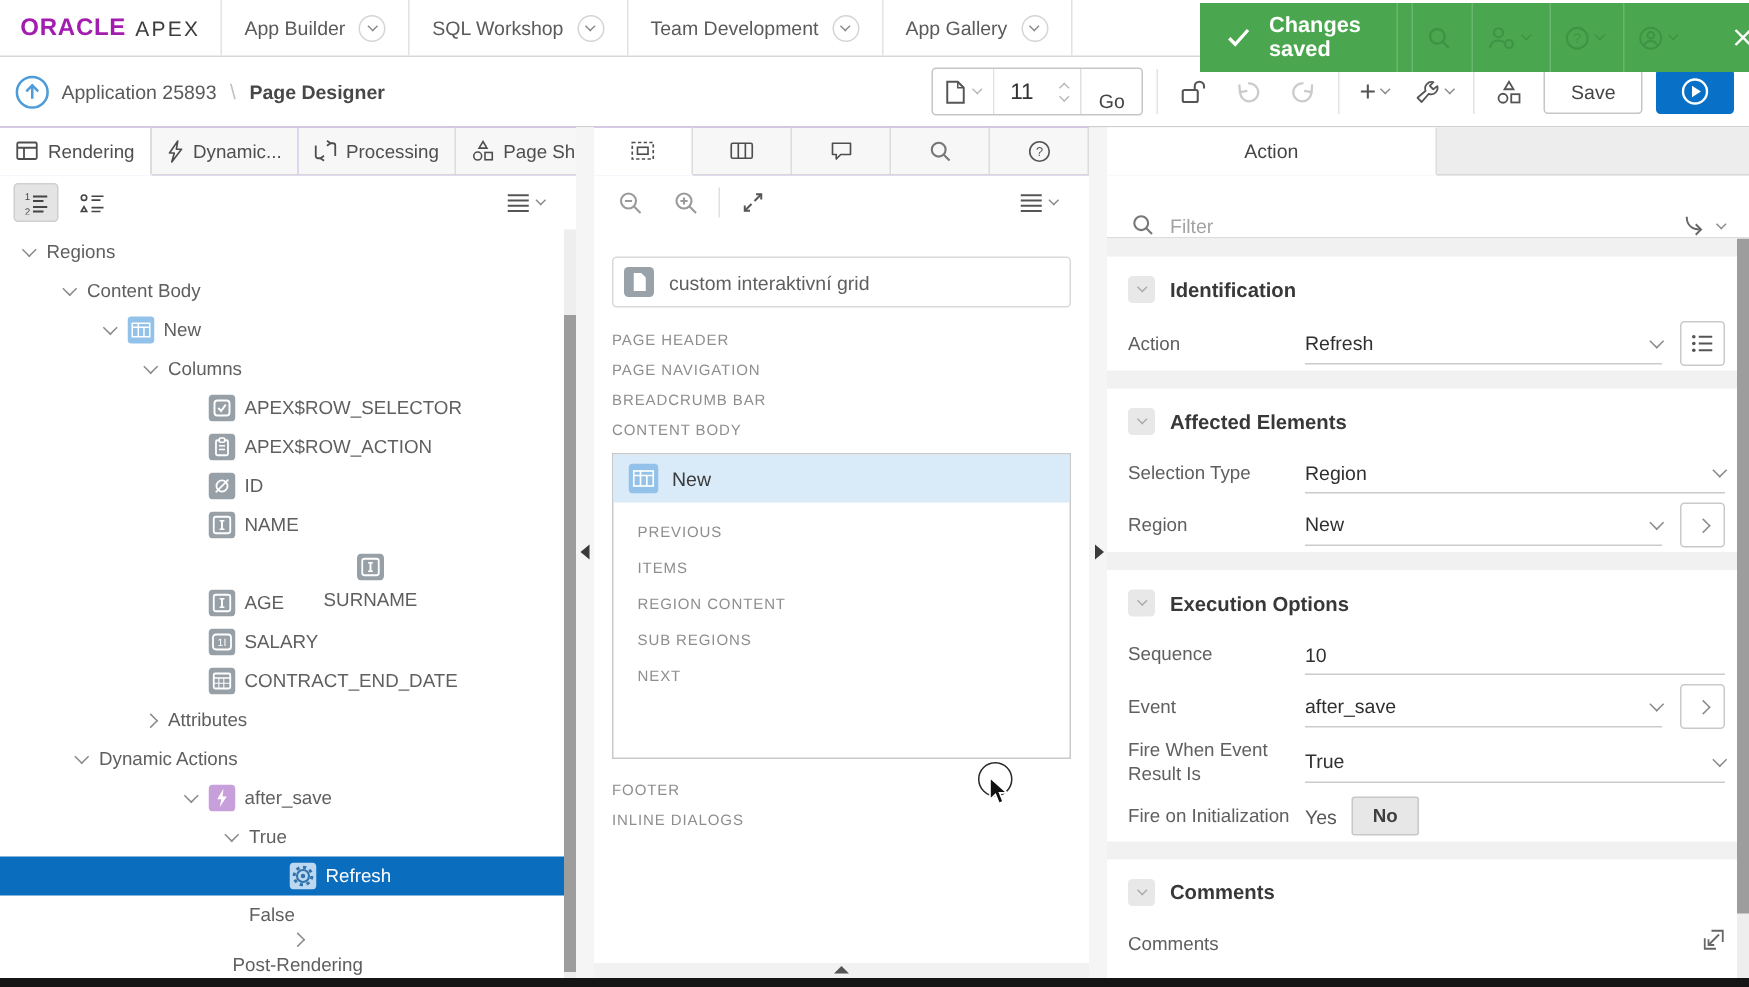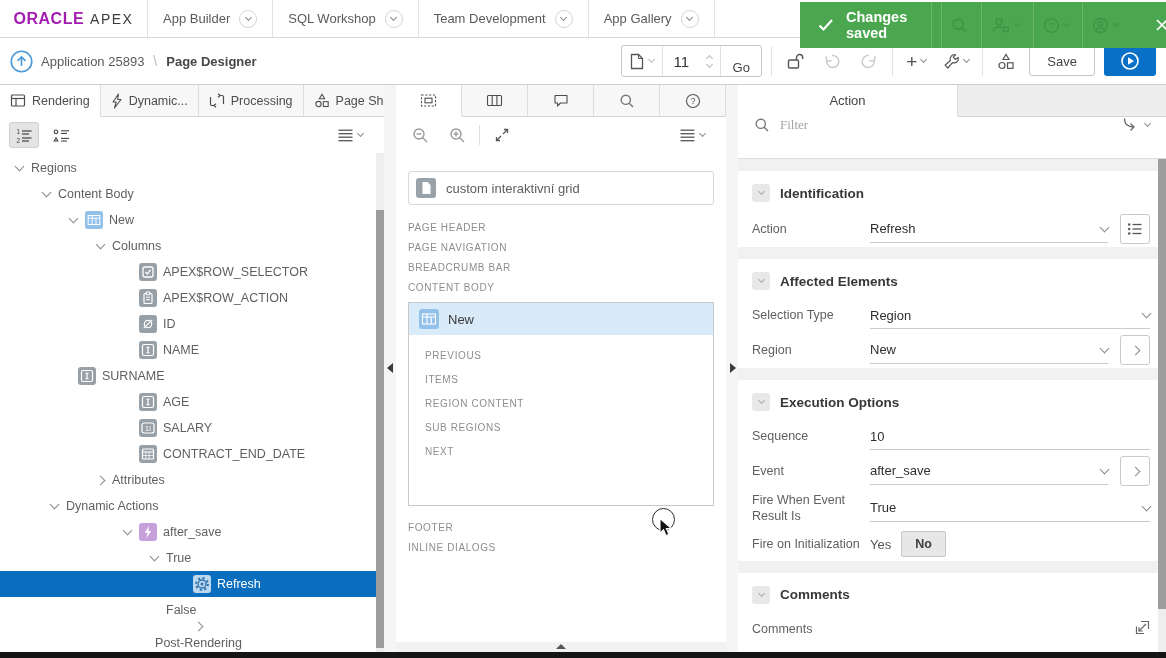--- a/index.html
+++ b/index.html
@@ -88,21 +88,21 @@
   .region-box { border:1px solid #c9c9c9; margin:5px 0 11px 0; background:#fff; }
   .region-head { background:#d9eaf8; padding:6px 10px; display:flex; align-items:center; gap:9px; font-size:13px; color:#3a3a3a; }
   .region-slots { padding:8px 0 42px 0; }
   .region-slots .slot { padding-left:16px; height:24px; }
   .center-foot { height:10px; background:#f2f2f2; flex:none; position:relative; }
   .center-foot .up-tri { position:absolute; left:50%; top:2px; margin-left:-5px; width:0; height:0; border-left:5px solid transparent; border-right:5px solid transparent; border-bottom:5px solid #555; }
 
   
   .rtab { width:220px; background:#fff; display:flex; align-items:center; justify-content:center; font-size:13px; color:#454545; border-right:1px solid #ddd; margin-bottom:-1px; border-bottom:1px solid #fff; }
   .rtabbar { background:#ededed; }
-  .filter-row { height:42px; display:flex; align-items:flex-start; gap:10px; padding:0 16px; border-bottom:1px solid #ddd; flex:none;font-family:Liberation Serif, serif; }
+  .filter-row { height:42px; display:flex; align-items:flex-end; gap:10px; padding:0 16px; border-bottom:1px solid #ddd; flex:none; }
   .filter-input { flex:1; border:none; outline:none; font-size:13px; color:#444; font-family:inherit; }
   .filter-input::placeholder { color:#a3a3a3; }
   .right-scroll { flex:1; overflow:hidden; position:relative; }
   .band { height:12px; background:#f1f1f1; }
   .sec-head { display:flex; align-items:center; gap:10px; padding:13px 14px 9px 14px; }
   .sec-chev { width:18px; height:18px; background:#e8e8e8; border-radius:3px; display:flex; align-items:center; justify-content:center; }
   .sec-title { font-size:13.5px; font-weight:bold; color:#383838; }
   .field { display:flex; align-items:center; padding:3px 16px 3px 14px; min-height:33px; }
   .f-label { width:118px; flex:none; font-size:12.5px; color:#5f5f5f; line-height:1.3; padding-right:6px; }
   .f-control { flex:1; display:flex; align-items:center; border-bottom:1px solid #cbcbcb; height:27px; font-size:13px; color:#2f2f2f; }
@@ -483,21 +483,21 @@
               <svg width="18" height="18" viewBox="0 0 18 18">
                 <rect width="18" height="18" rx="3" fill="#98a0a7"></rect>
                 <rect x="3.5" y="3.5" width="11" height="11" rx="1.5" fill="none" stroke="#fff" stroke-width="1.2"></rect>
                 <line x1="9" y1="6.2" x2="9" y2="11.8" stroke="#fff" stroke-width="1.3"></line>
                 <line x1="7.4" y1="6.2" x2="10.6" y2="6.2" stroke="#fff"></line>
                 <line x1="7.4" y1="11.8" x2="10.6" y2="11.8" stroke="#fff"></line>
               </svg>
             </span>
             <span class="tree-label">NAME</span>
           </div>
-          <div class="tree-row" style="padding-left: 60px;">
+          <div class="tree-row" style="padding-left: 110px; flex-direction: column;">
             <span class="chev-space"></span>
             <span class="ic ti" style="width: 18px; height: 18px;">
               <svg width="18" height="18" viewBox="0 0 18 18">
                 <rect width="18" height="18" rx="3" fill="#98a0a7"></rect>
                 <rect x="3.5" y="3.5" width="11" height="11" rx="1.5" fill="none" stroke="#fff" stroke-width="1.2"></rect>
                 <line x1="9" y1="6.2" x2="9" y2="11.8" stroke="#fff" stroke-width="1.3"></line>
                 <line x1="7.4" y1="6.2" x2="10.6" y2="6.2" stroke="#fff"></line>
                 <line x1="7.4" y1="11.8" x2="10.6" y2="11.8" stroke="#fff"></line>
               </svg>
             </span>

